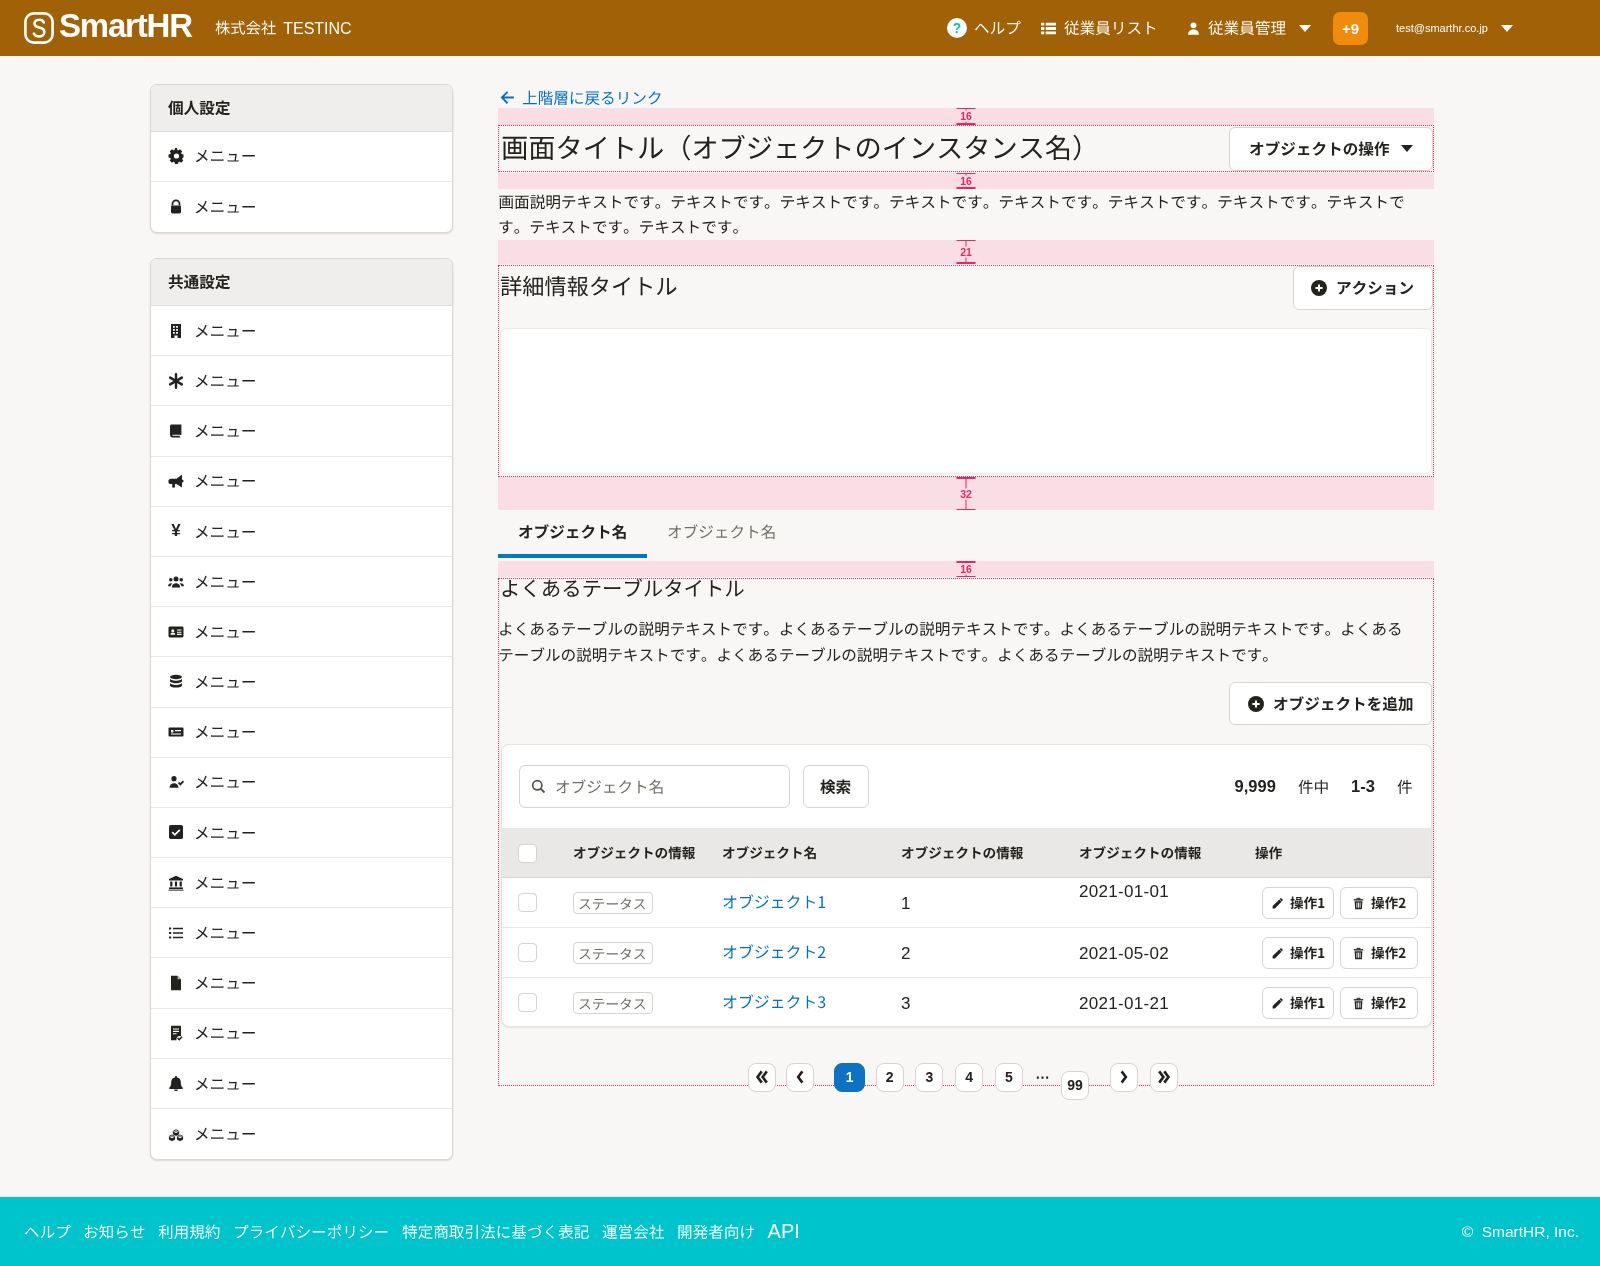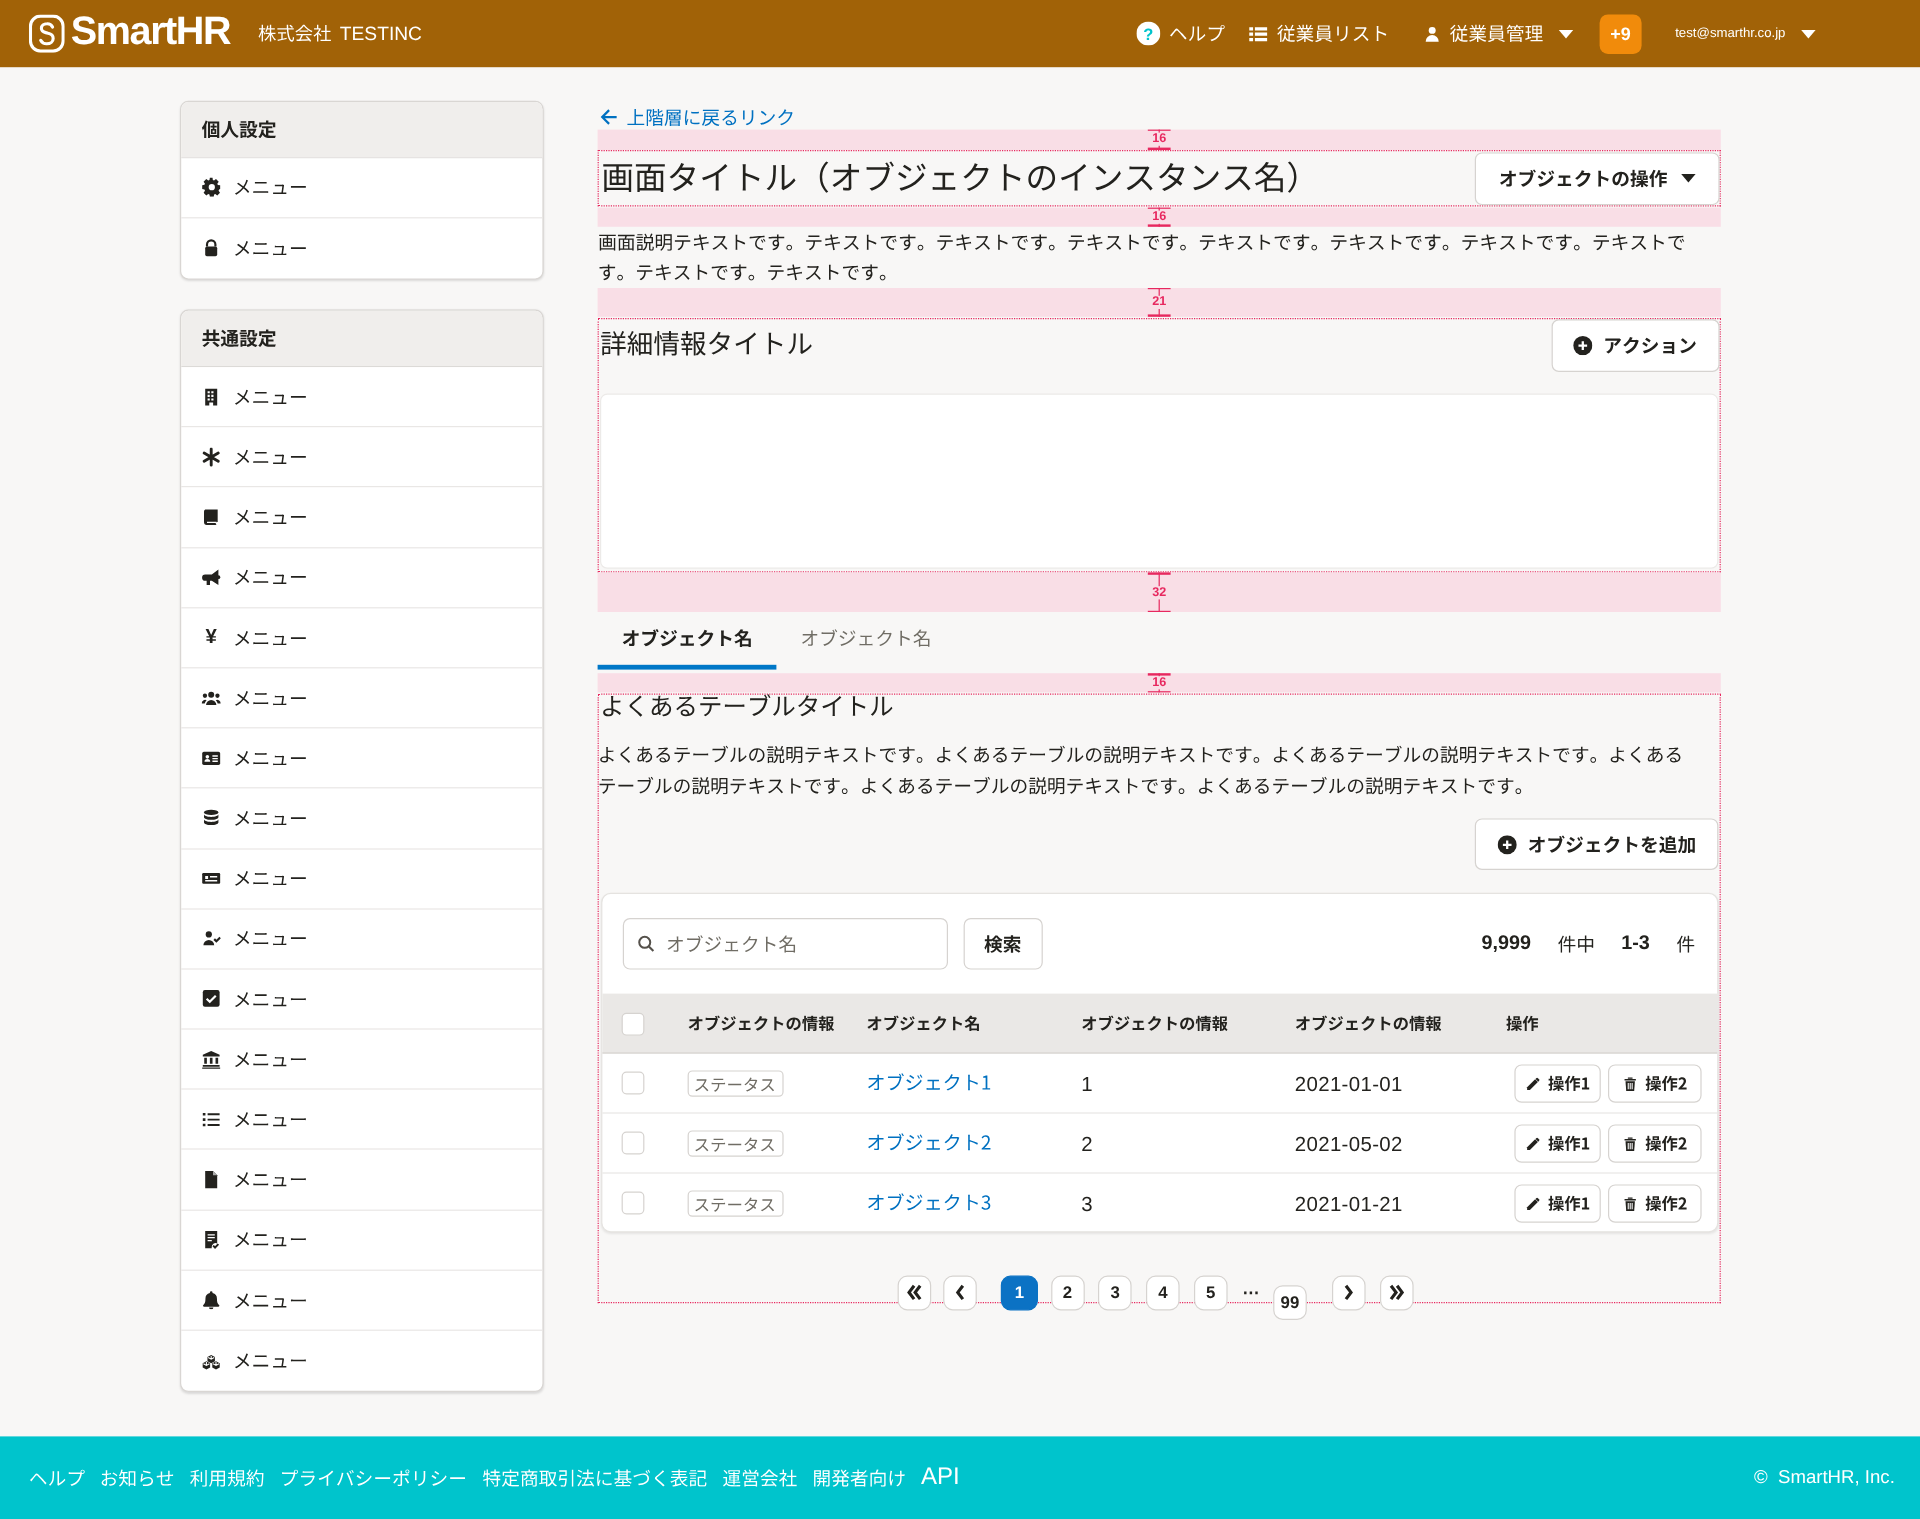--- a/index.html
+++ b/index.html
@@ -999,21 +999,21 @@
           <use href="#g38" x="0"></use>
           <use href="#g39" x="1000"></use>
           <use href="#g40" x="2000"></use>
           <use href="#g41" x="3000"></use>
           <use href="#g32" x="4000"></use>
           <use href="#g22" x="5000"></use>
           <use href="#g82" x="6000"></use>
         </svg>
       </div>
 <div class="abs" style="left:399.5px;top:16px;font-size:17px">1</div>
-<div class="abs" style="left:577.5px;top:16px;font-size:17px;letter-spacing:.3px">2021-01-01</div>
+<div class="abs" style="left:577.5px;top:4px;font-size:17px;letter-spacing:.3px">2021-01-01</div>
 <div class="btn abs" style="left:760.5px;top:9px;width:72px;height:31.8px;gap:6px">
         <svg class="ic" width="13" height="13" viewBox="0 0 16 16">
           <path d="M2 11.2L10.2 3l2.8 2.8L4.8 14H2z"></path>
           <path d="M11.3 1.9a1.3 1.3 0 0 1 1.8 0l1 1a1.3 1.3 0 0 1 0 1.8l-.7.7-2.8-2.8z"></path>
         </svg>
         <svg class="t" width="35.2" height="13.60" viewBox="0 -880 2590 1000">
           <use href="#g59" x="0"></use>
           <use href="#g60" x="1000"></use>
           <use href="#g85" x="2000"></use>
         </svg>

